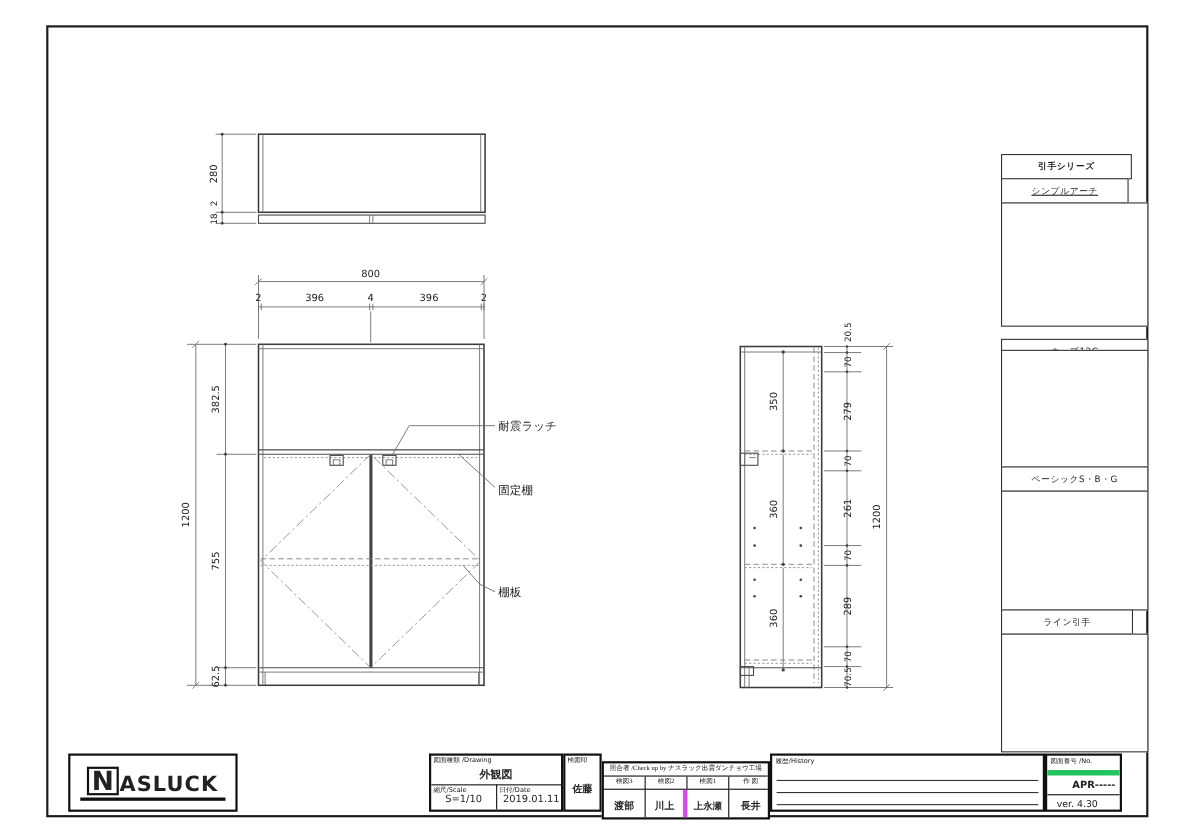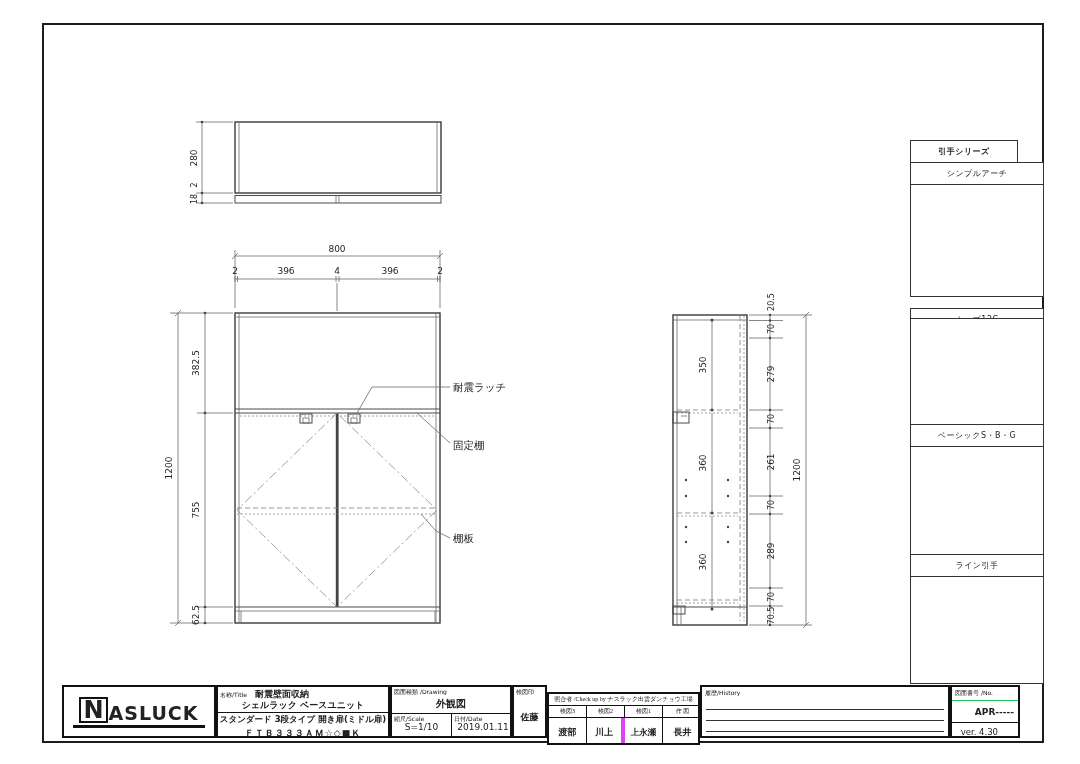--- a/index.html
+++ b/index.html
@@ -288,46 +288,37 @@
       <line x1="1026" y1="609" x2="1026" y2="676" class="s"></line>
       <line x1="966" y1="593" x2="1003" y2="593" class="thin"></line>
       <line x1="963" y1="596" x2="969" y2="590" class="thin"></line>
         <line x1="1000" y1="596" x2="1006" y2="590" class="thin"></line>
       <line x1="966" y1="596" x2="966" y2="606" class="thin"></line>
         <line x1="1003" y1="596" x2="1003" y2="606" class="thin"></line>
       <text x="985" y="589" class="t8 mid">134</text>
     </g>
   </svg>
 
-  <div class="pbox ptitle" style="left:910px;top:140px;width:108px;height:23px;font-weight:bold;">引手シリーズ</div>
-  <div class="pbox ptitle" style="left:910px;top:162px;width:134px;height:23px;">シンプルアーチ</div>
+  <div class="pbox ptitle" style="left:910px;top:140px;width:119px;height:23px;font-weight:bold;">引手シリーズ</div>
+  <div class="pbox ptitle" style="left:910px;top:162px;width:116px;height:23px;text-decoration:underline;">シンプルアーチ</div>
   <div class="pbox" style="left:910px;top:184px;width:134px;height:113px;"></div>
   <div class="pbox ptitle" style="left:910px;top:296px;width:134px;height:23px;margin-top:12px;">カーブ12C</div>
   <div class="pbox" style="left:910px;top:318px;width:134px;height:107px;"></div>
   <div class="pbox ptitle" style="left:910px;top:424px;width:134px;height:23px;">ベーシックS・B・G</div>
   <div class="pbox" style="left:910px;top:446px;width:134px;height:109px;"></div>
-  <div class="pbox ptitle" style="left:910px;top:554px;width:134px;height:23px;">ライン引手</div>
+  <div class="pbox ptitle" style="left:910px;top:554px;width:120px;height:23px;">ライン引手</div>
   <div class="pbox" style="left:910px;top:576px;width:134px;height:108px;"></div>
 
   <div class="tb" id="logo-box" style="left:62px;top:685px;width:154px;height:53px;">
     <div class="logo-wrap">
       <span class="logo-n">N</span>
       <span class="logo-rest">ASLUCK</span>
     </div>
   </div>
 
-  <div class="tb" style="left:216px;top:685px;width:174px;height:53px;">
-    <div class="cell" style="left:2px;top:1px;display:flex;align-items:center;">
-      <span class="lbl">名称/Title</span>
-      <span style="font-size:9px;font-weight:bold;margin-left:8px;">耐震壁面収納</span>
-    </div>
-    <div class="cell ctr" style="left:0;top:12px;width:100%;height:13px;font-size:9px;font-weight:bold;">シェルラック  ベースユニット</div>
-    <div class="cell ctr" style="left:0;top:25px;width:100%;height:14px;border-top:1px solid #111;font-size:8.5px;font-weight:bold;">スタンダード 3段タイプ 開き扉(ミドル扉)</div>
-    <div class="cell ctr" style="left:0;top:39px;width:100%;height:14px;font-size:9px;font-weight:bold;letter-spacing:1px;">ＦＴＢ３３３ＡＭ☆◇■Ｋ</div>
-  </div>
 
   <div class="tb" style="left:390px;top:685px;width:122px;height:53px;">
     <div class="cell lbl" style="left:2px;top:1px;">図面種類 /Drawing</div>
     <div class="cell ctr" style="left:0;top:7px;width:100%;height:19px;font-size:10px;font-weight:bold;">外観図</div>
     <div class="cell" style="left:0;top:26px;width:60px;height:27px;border-top:1px solid #111;border-right:1px solid #111;">
       <div class="lbl" style="margin:1px 0 0 2px;">縮尺/Scale</div>
       <div class="ctr" style="font-size:9px;">S=1/10</div>
     </div>
     <div class="cell" style="left:60px;top:26px;width:62px;height:27px;border-top:1px solid #111;">
       <div class="lbl" style="margin:1px 0 0 2px;">日付/Date</div>
@@ -354,16 +345,16 @@
 
   <div class="tb" style="left:700px;top:685px;width:250px;height:53px;">
     <div class="cell lbl" style="left:3px;top:2px;">履歴/History</div>
     <div class="cell" style="left:4px;top:22px;width:238px;height:0;border-top:1px solid #333;"></div>
     <div class="cell" style="left:4px;top:33px;width:238px;height:0;border-top:1px solid #333;"></div>
     <div class="cell" style="left:4px;top:44px;width:238px;height:0;border-top:1px solid #333;"></div>
   </div>
 
   <div class="tb" style="left:950px;top:685px;width:70px;height:53px;">
     <div class="cell lbl" style="left:3px;top:2px;">図面番号 /No.</div>
-    <div class="cell ctr" style="left:0;top:13px;width:100%;height:22px;border-top:1px solid #22c55e;font-size:9px;font-weight:bold;justify-content:flex-end;padding-right:4px;">APR-----</div>
+    <div class="cell ctr" style="left:0;top:13px;width:100%;height:22px;border-top:5px solid #22c55e;font-size:9px;font-weight:bold;justify-content:flex-end;padding-right:4px;">APR-----</div>
     <div class="cell ctr" style="left:0;top:35px;width:100%;height:18px;border-top:1px solid #111;font-size:8.5px;justify-content:flex-end;padding-right:20px;">ver. 4.30</div>
   </div>
 </div>
 
 </body></html>

